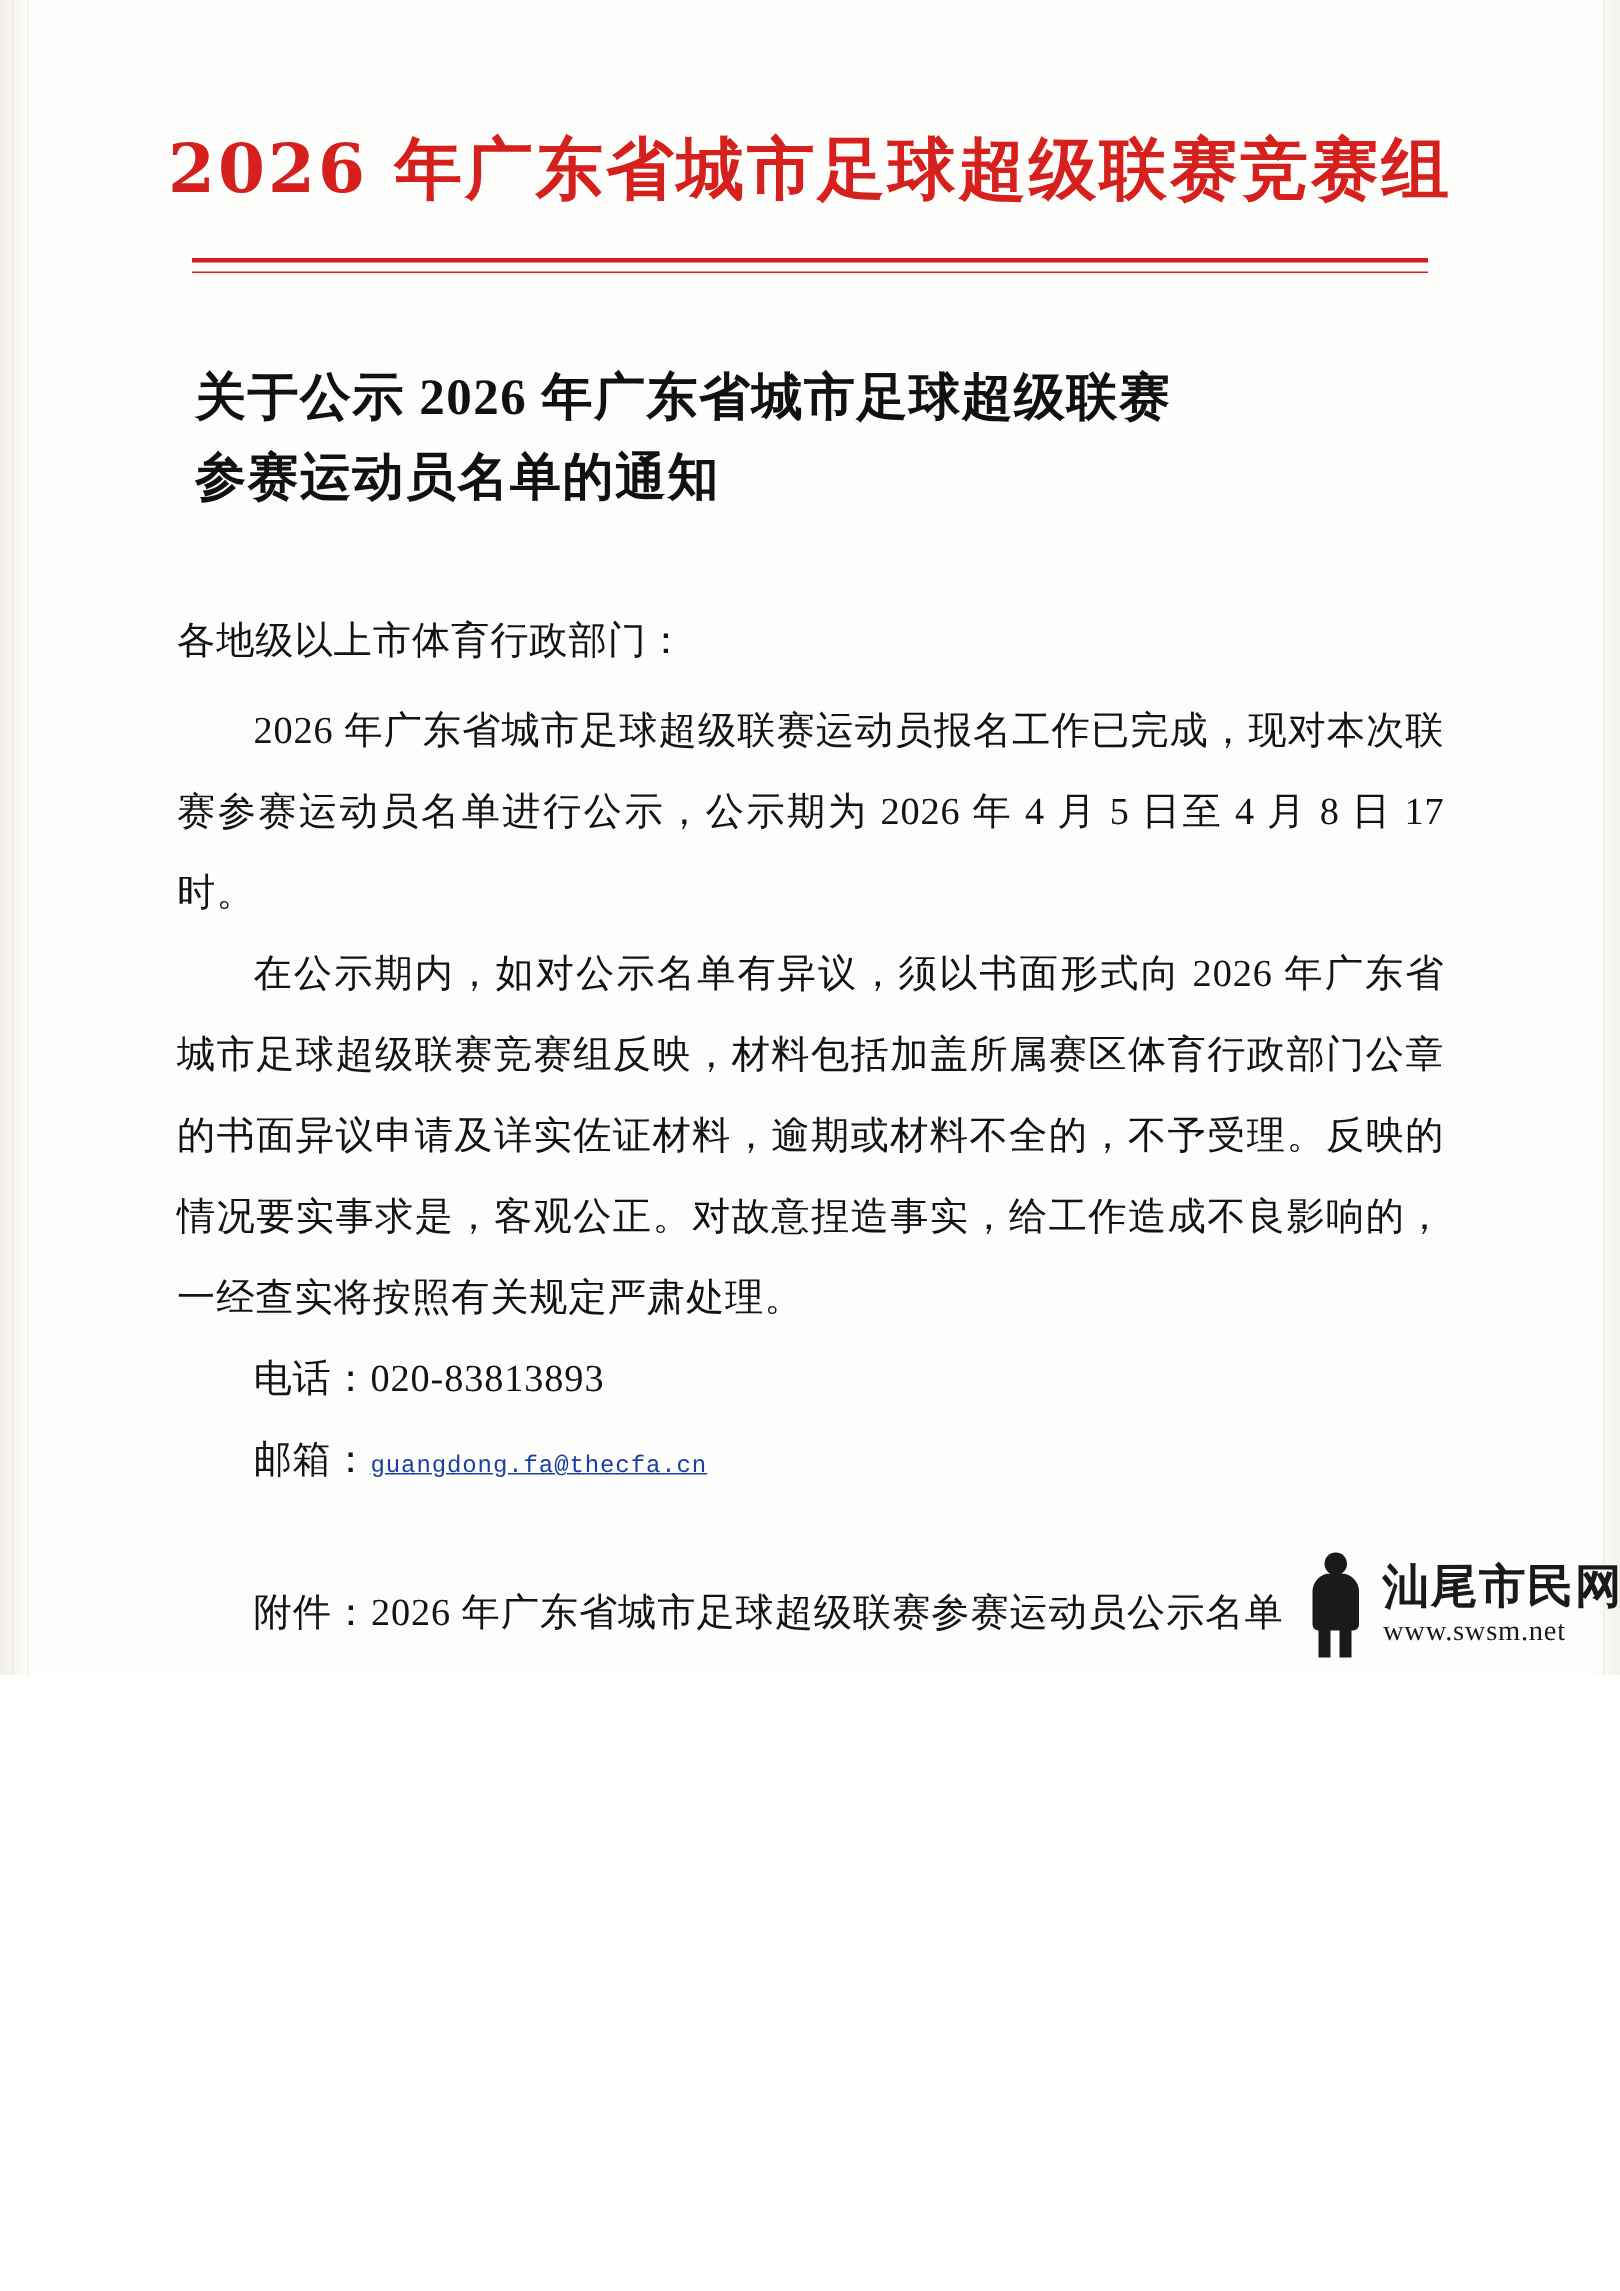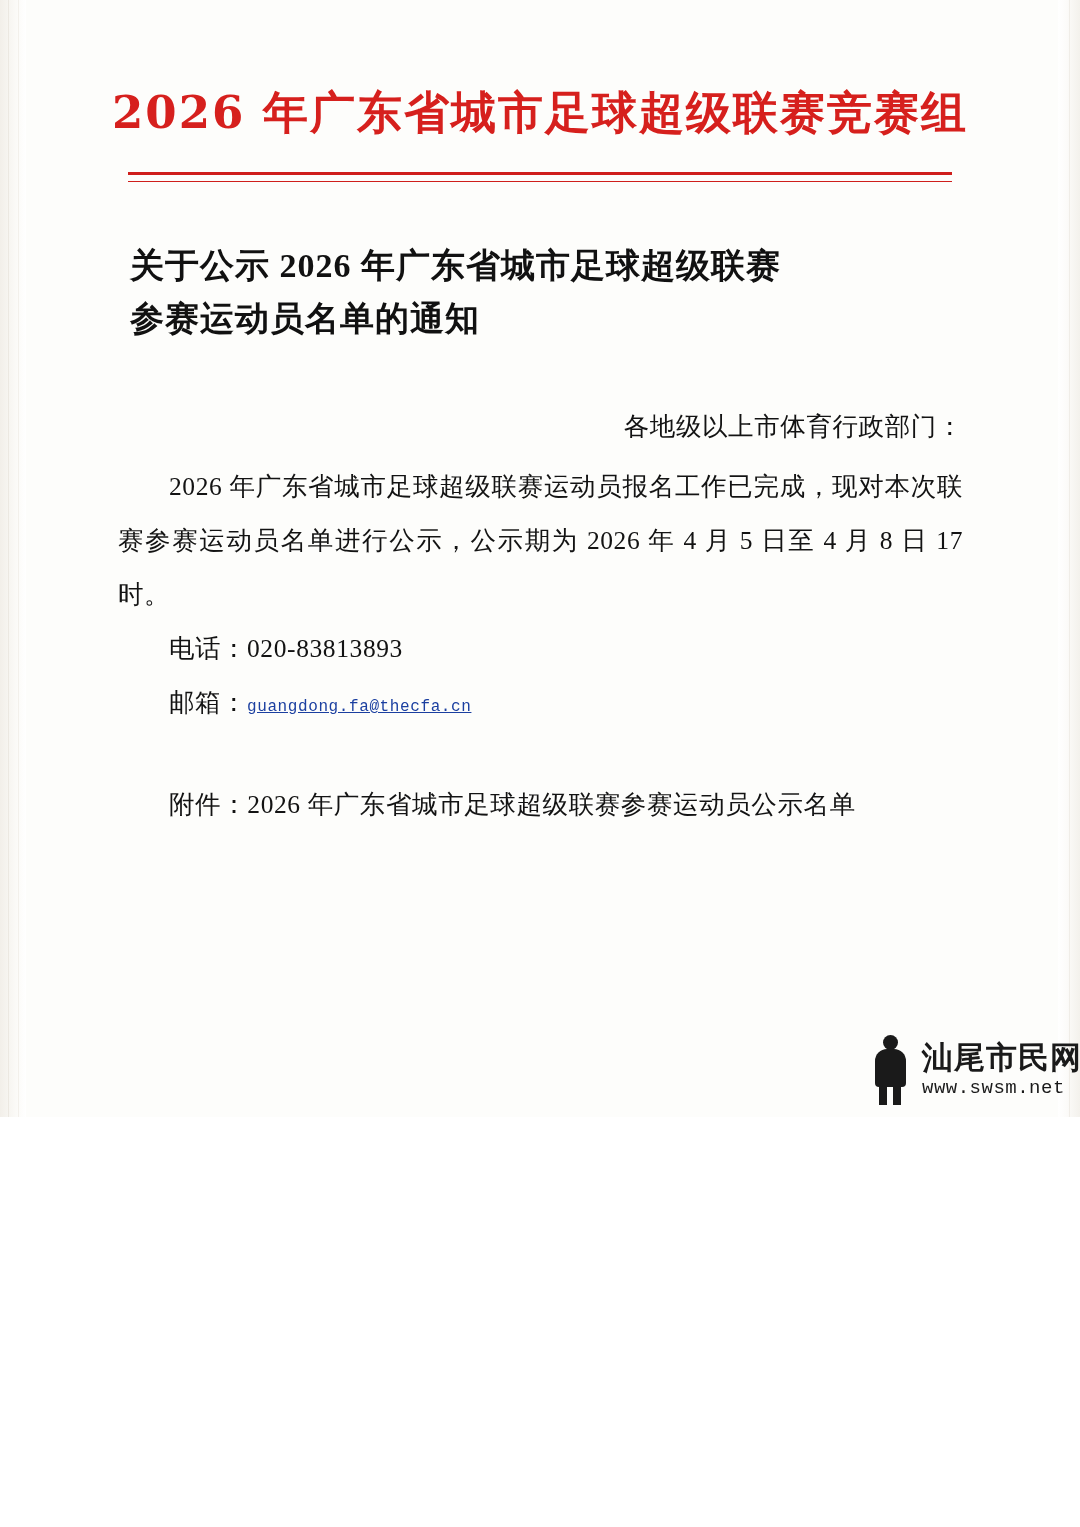--- a/index.html
+++ b/index.html
@@ -90,21 +90,21 @@
   .body-text {
     position: absolute;
     top: 400px;
     left: 118px;
     width: 845px;
     font-size: 25.5px;
     line-height: 54px;
     color: #131313;
     letter-spacing: .6px;
   }
-  .p-flush { text-indent: 0; margin: 0 0 6px 0; text-align: right; }
+  .p-flush { text-indent: 0; margin: 0 0 6px 0; }
   .p-indent { text-indent: 2em; margin: 0; text-align: justify; }
   .contact-line { text-indent: 2em; margin: 0; white-space: nowrap; }
   .contact-line .lbl { letter-spacing: .5px; }
   .mail-link {
     color: #1b3fa0;
     text-decoration: underline;
     font-family: "Liberation Mono", "DejaVu Sans Mono", monospace;
     font-size: 16px;
   }
   .attachment {
@@ -241,21 +241,21 @@
     letter-spacing: 1px;
     white-space: nowrap;
     font-family: "DejaVu Sans", sans-serif;
   }
   .wm-url {
     position: absolute;
     left: 56px; top: 44px;
     font-size: 19px;
     color: #1a1a1a;
     letter-spacing: .5px;
-    font-family: Liberation Mono, monospace;
+    font-family: Liberation Serif, serif;
     white-space: nowrap;
   }
 </style>
 </head>
 <body>
 
 <div class="page">
 
   <div class="scan-edge-left"></div>
   <div class="scan-edge-right"></div>
@@ -270,20 +270,21 @@
   <div class="rule-thin" style="top:181px;"></div>
 
   <div class="doc-title">
     <div>关于公示 2026 年广东省城市足球超级联赛</div>
     <div>参赛运动员名单的通知</div>
   </div>
 
   <div class="body-text">
     <p class="p-flush">各地级以上市体育行政部门：</p>
     <p class="p-indent">2026 年广东省城市足球超级联赛运动员报名工作已完成，现对本次联赛参赛运动员名单进行公示，公示期为 2026 年 4 月 5 日至 4 月 8 日 17 时。</p>
+    <p class="p-indent">在公示期内，如对公示名单有异议，须以书面形式向 2026 年广东省城市足球超级联赛竞赛组反映，材料包括加盖所属赛区体育行政部门公章的书面异议申请及详实佐证材料，逾期或材料不全的，不予受理。反映的情况要实事求是，客观公正。对故意捏造事实，给工作造成不良影响的，一经查实将按照有关规定严肃处理。</p>
 
     <p class="contact-line">
       <span class="lbl">电话：</span><span>020-83813893</span>
     </p>
     <p class="contact-line">
       <span class="lbl">邮箱：</span><a class="mail-link" href="#">guangdong.fa@thecfa.cn</a>
     </p>
 
     <p class="attachment">附件：2026 年广东省城市足球超级联赛参赛运动员公示名单</p>
   </div>

